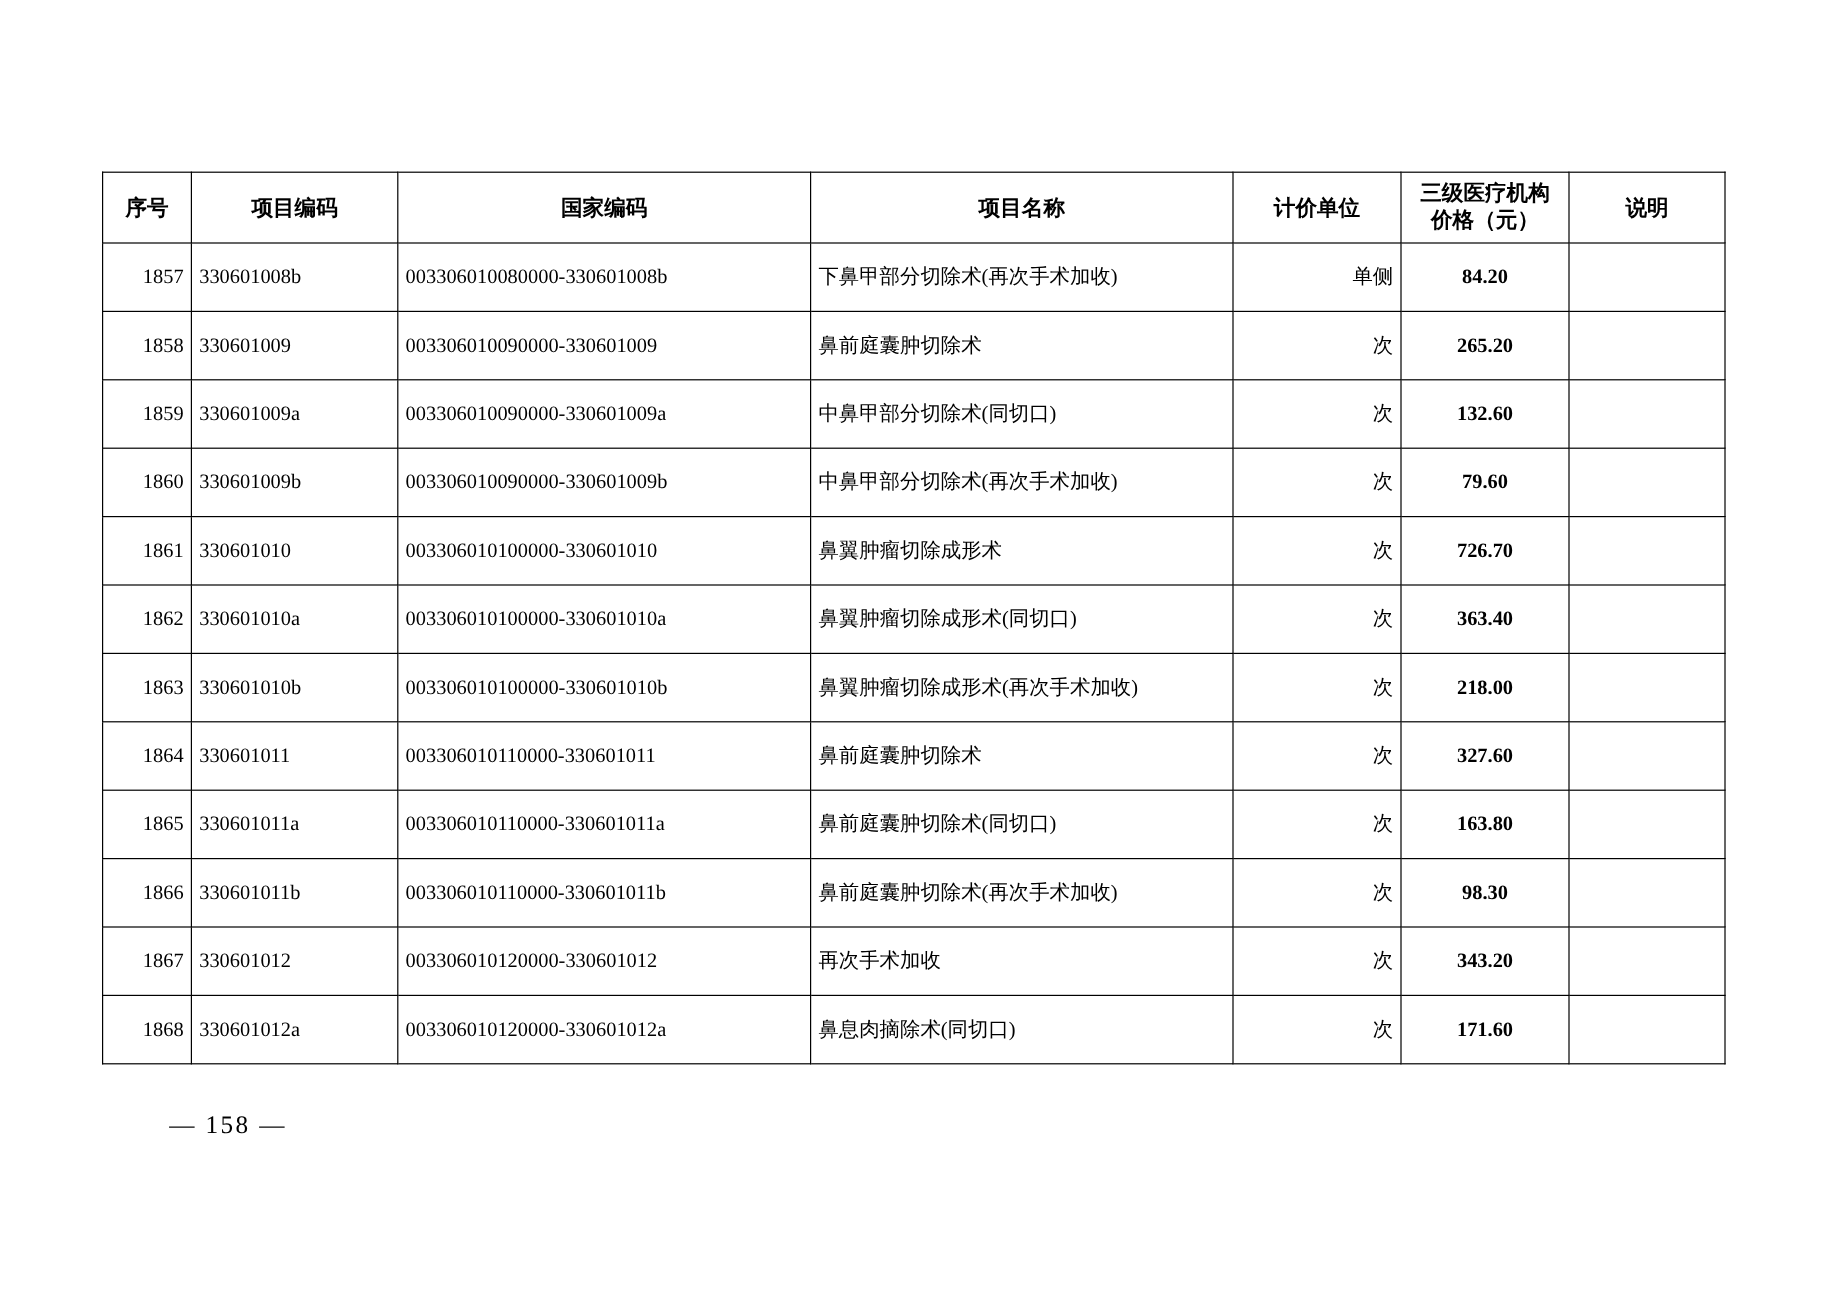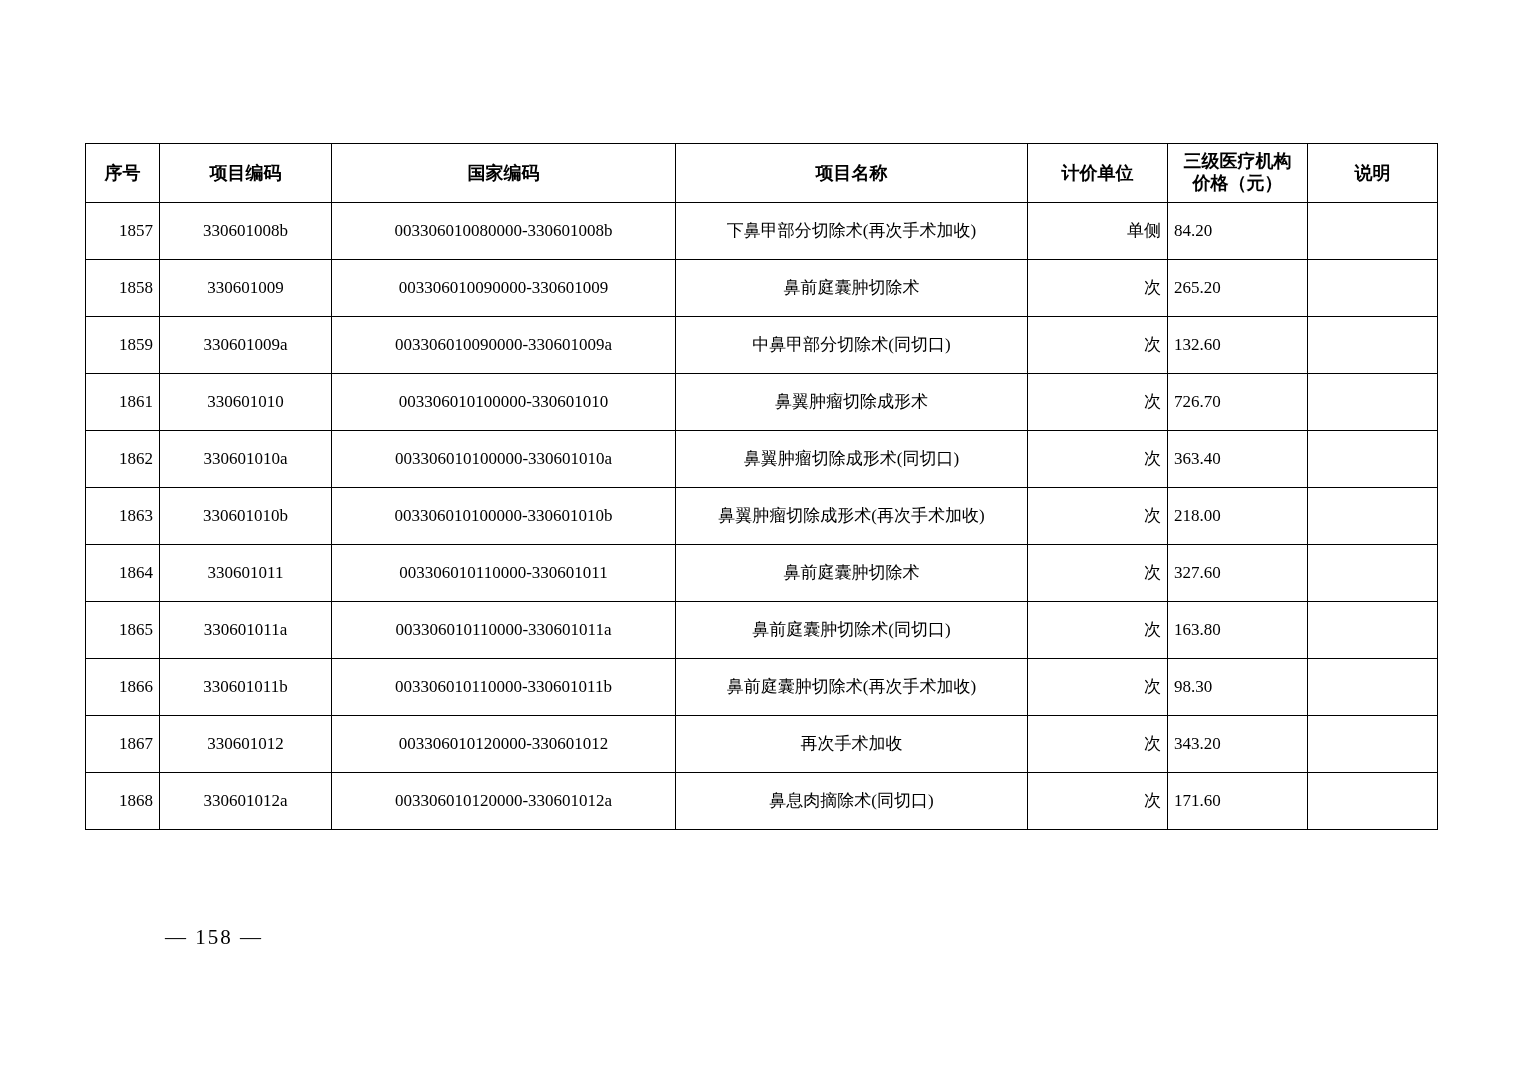--- a/index.html
+++ b/index.html
@@ -50,30 +50,30 @@
   
   .col-seq      { width: 74px;  }
   .col-code     { width: 172px; }
   .col-natcode  { width: 344px; }
   .col-name     { width: 352px; }
   .col-unit     { width: 140px; }
   .col-price    { width: 140px; }
   .col-note     { width: 130px; }
 
   .c-center { text-align: right; }
-  .c-left   { text-align: center; padding-left: 10px; }
-  .c-right  { text-align: left; padding-right: 34px; }
+  .c-left   { text-align: left; padding-left: 10px; }
+  .c-right  { text-align: center; padding-right: 34px; font-weight: bold; }
 
   .hdr-two-line {
     display: block;
     line-height: 1.22;
   }
   .page-number {
     position: absolute;
-    left: 165px;
+    left: 141px;
     top: 925px;
     font-size: 21px;
     letter-spacing: 2px;
     white-space: nowrap;
   }
 </style>
 </head>
 <body>
 
 <div class="page">
@@ -124,20 +124,29 @@
       <tr>
         <td class="c-center">1859</td>
         <td class="c-left">330601009a</td>
         <td class="c-left">003306010090000-330601009a</td>
         <td class="c-left">中鼻甲部分切除术(同切口)</td>
         <td class="c-center">次</td>
         <td class="c-right">132.60</td>
         <td class="c-center"></td>
       </tr>
       <tr>
+        <td class="c-center">1860</td>
+        <td class="c-left">330601009b</td>
+        <td class="c-left">003306010090000-330601009b</td>
+        <td class="c-left">中鼻甲部分切除术(再次手术加收)</td>
+        <td class="c-center">次</td>
+        <td class="c-right">79.60</td>
+        <td class="c-center"></td>
+      </tr>
+      <tr>
         <td class="c-center">1861</td>
         <td class="c-left">330601010</td>
         <td class="c-left">003306010100000-330601010</td>
         <td class="c-left">鼻翼肿瘤切除成形术</td>
         <td class="c-center">次</td>
         <td class="c-right">726.70</td>
         <td class="c-center"></td>
       </tr>
       <tr>
         <td class="c-center">1862</td>

